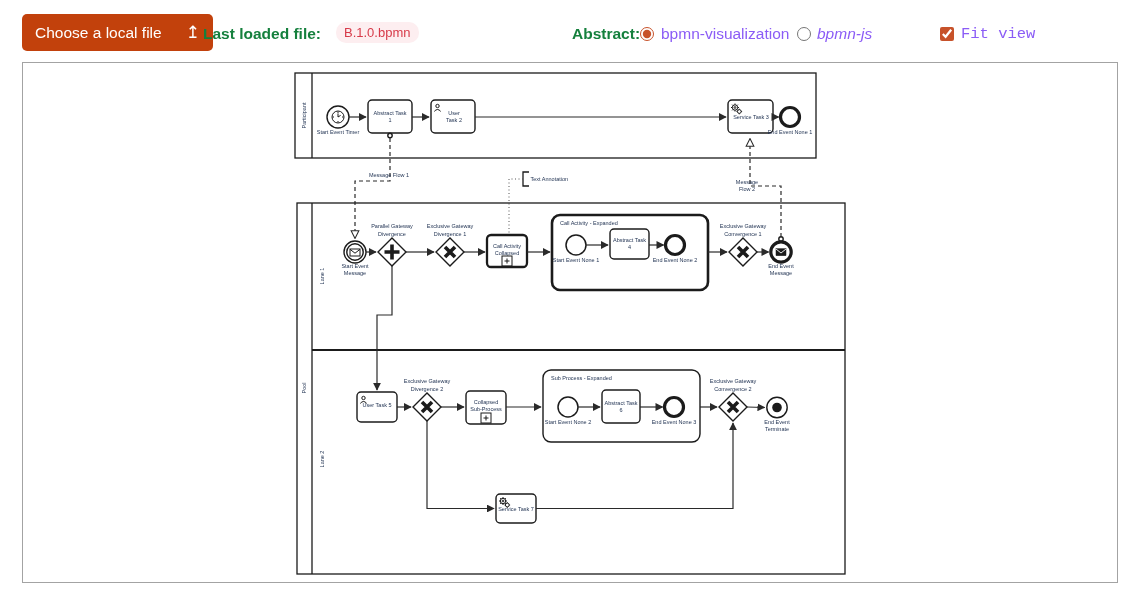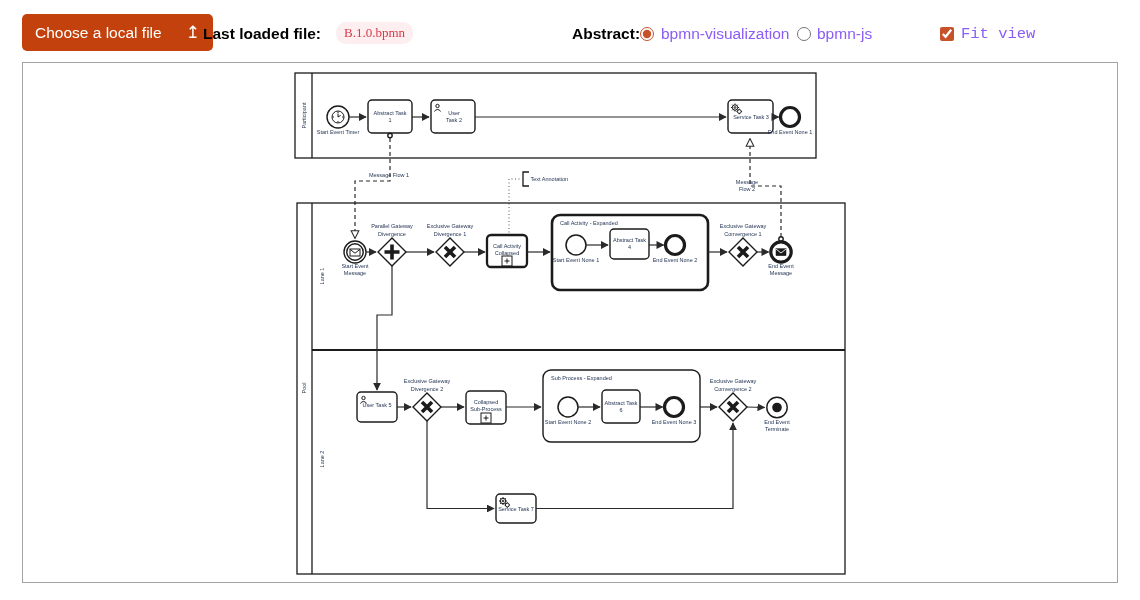--- a/index.html
+++ b/index.html
@@ -9,25 +9,25 @@
   }
   
   .header { position:absolute; left:0; top:0; width:1140px; height:62px; background:#fff; }
   .choose-btn {
     position:absolute; left:22px; top:14px; height:37px; padding:0 13px;
     display:flex; align-items:center; gap:24px;
     background:#c2410c; color:#fff; border:none; border-radius:5px;
     font-family:"Liberation Sans", sans-serif; font-size:15.5px; cursor:pointer;
   }
   .choose-btn .up-icon { font-size:17px; line-height:1; }
-  .hlabel { position:absolute; top:25px; font-size:15.5px; font-weight:bold; color:#000000; white-space:nowrap; }
+  .hlabel { position:absolute; top:25px; font-size:15.5px; font-weight:bold; color:#15803d; white-space:nowrap; }
   .file-badge {
     position:absolute; left:336px; top:22px;
     background:#fdeef0; color:#d73a49;
-    font-family:Liberation Serif, serif; font-size:13px;
+    font-family:Liberation Sans, sans-serif; font-size:13px;
     padding:3px 8px; border-radius:10px;
   }
   .opt-label { position:absolute; top:25px; font-size:15.5px; color:#8b5cf6; white-space:nowrap; cursor:pointer; }
   .ctl { position:absolute; width:14px; height:14px; accent-color:#c7522a; margin:0; cursor:pointer; }
   
   .canvas {
     position:absolute; left:22px; top:62px; width:1094px; height:519px;
     border:1px solid #a3a3a3; background:#fff;
   }
   
@@ -56,21 +56,21 @@
     <span class="up-icon">↥</span>
   </button>
 
   <span class="hlabel" style="left:203px;">Last loaded file:</span>
   <span class="file-badge">B.1.0.bpmn</span>
 
   <span class="hlabel" style="left:572px;">Abstract:</span>
   <input type="radio" name="library" class="ctl" style="left: 640px; top: 27px;" checked="">
   <label class="opt-label" style="left:661px;">bpmn-visualization</label>
   <input type="radio" name="library" class="ctl" style="left: 797px; top: 27px;">
-  <label class="opt-label" style="left:817px;">bpmn-js</label>
+  <label class="opt-label" style="left:817px;font-style:italic;">bpmn-js</label>
 
   <input type="checkbox" class="ctl" style="left: 940px; top: 27px;" checked="">
   <label class="opt-label" style="left:961px;font-family:Liberation Mono, monospace;">Fit view</label>
 </div>
 
 <div class="canvas">
 <svg width="1094" height="519" viewBox="0 0 1094 519" xmlns="http://www.w3.org/2000/svg">
   <defs>
     <marker id="arr" viewBox="0 0 10 10" refX="9" refY="5" markerWidth="6.5" markerHeight="6.5" orient="auto-start-reverse">
       <path d="M0,0 L10,5 L0,10 z" fill="#2a2a2a"></path>

